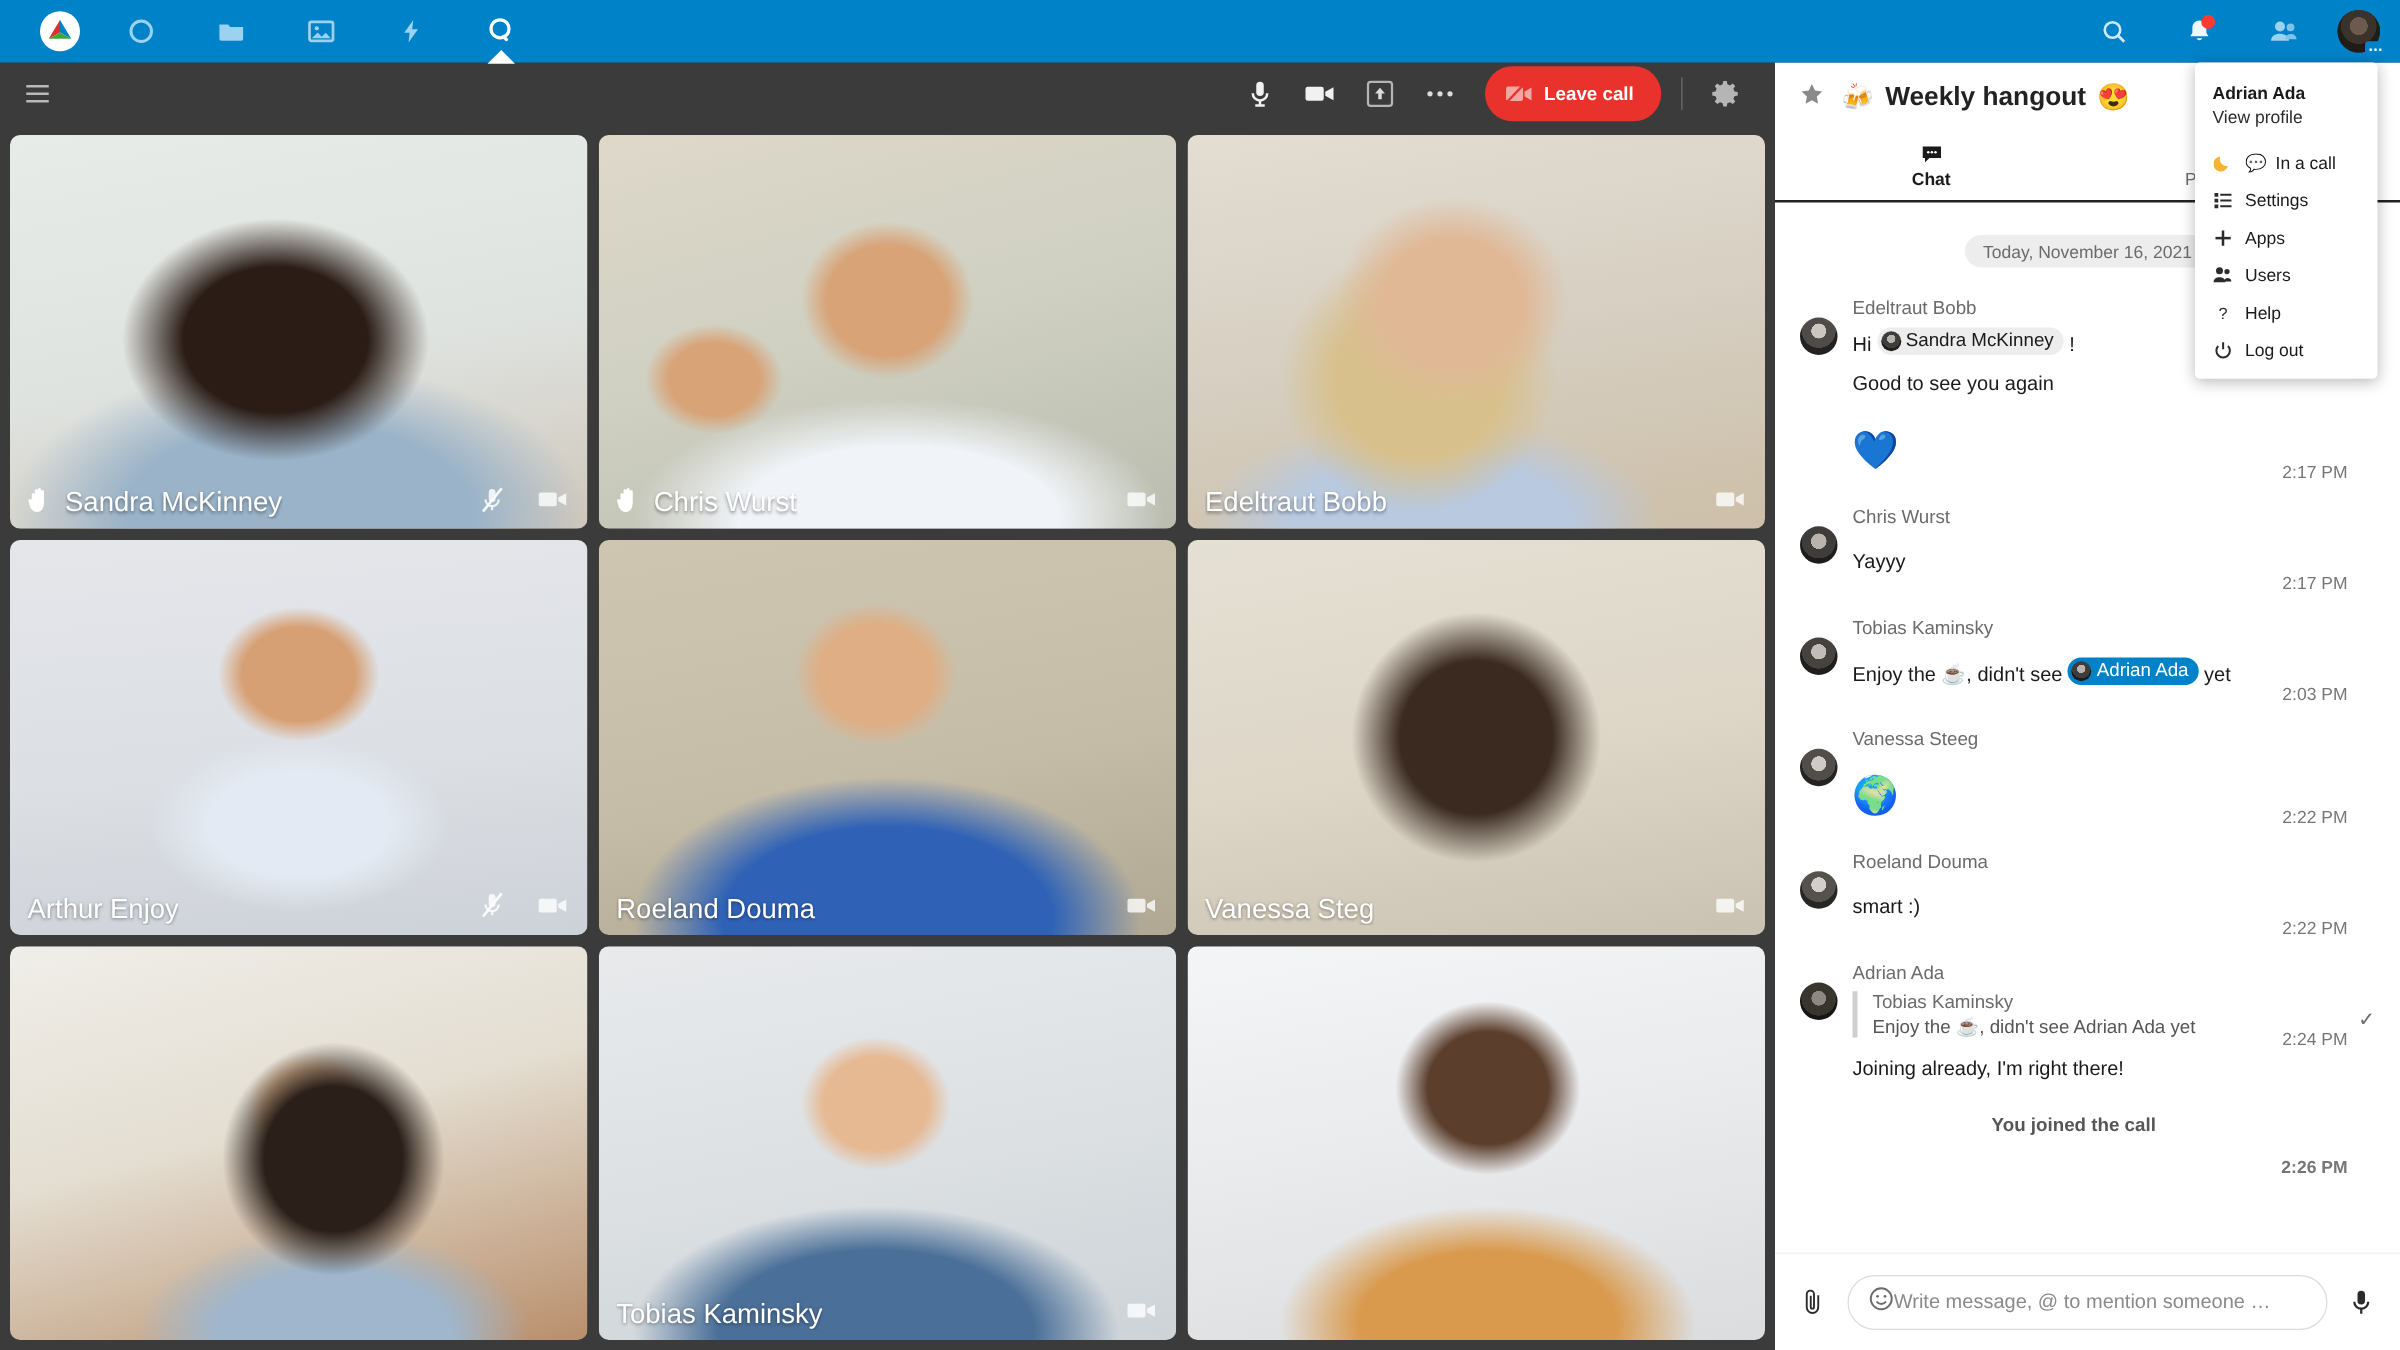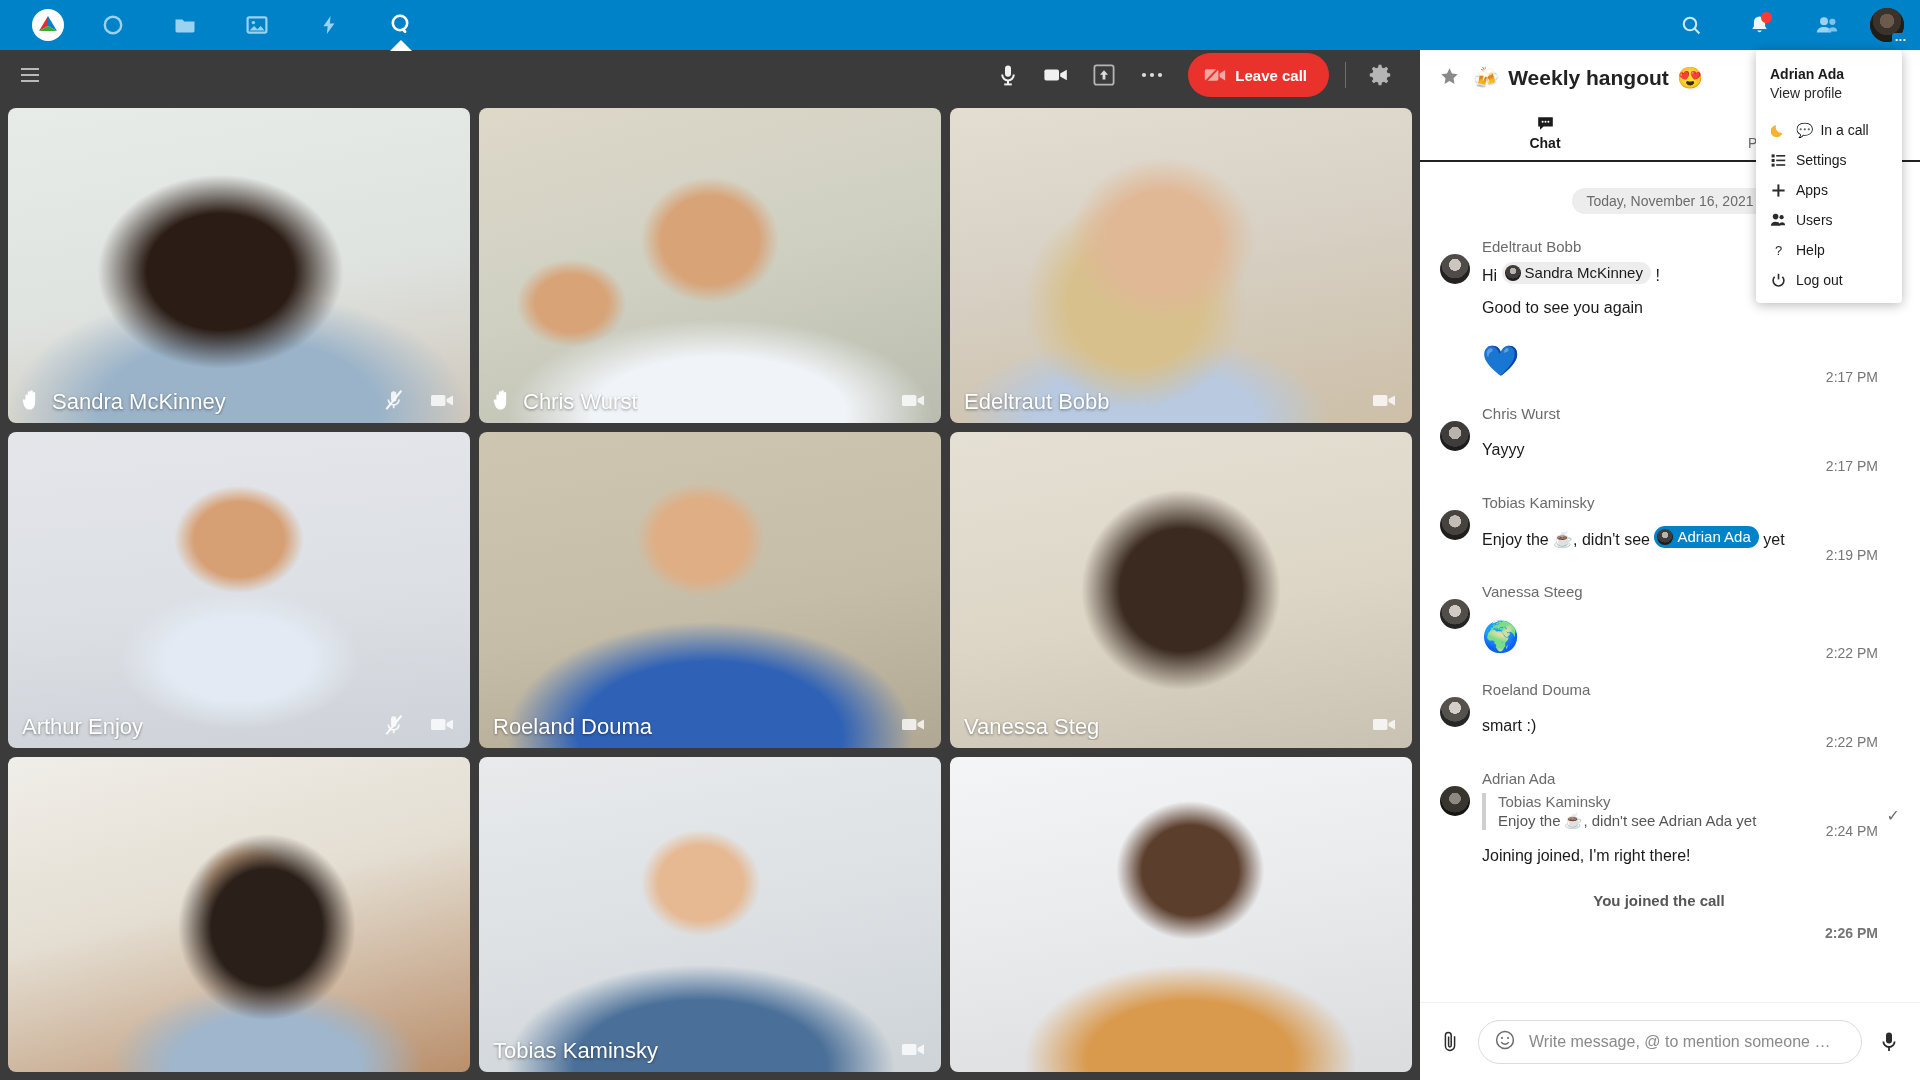--- a/index.html
+++ b/index.html
@@ -266,21 +266,21 @@
   .sb-input-row {
     flex: 0 0 auto; height: 78px;
     display: flex; align-items: center;
     padding: 0 18px; gap: 14px;
     border-top: 1px solid #f0f0f0;
   }
   .clip-btn { width: 26px; display:flex; align-items:center; justify-content:center; cursor:pointer; }
   .input-wrap {
     flex: 1 1 auto; height: 44px;
     border: 1px solid #dcdcdc; border-radius: 22px;
-    display: flex; align-items: center; padding: 0 16px; gap: 14px;
+    display: flex; align-items: center; padding: 0 16px; 
     background: #fff;
   }
   .input-wrap input {
     flex: 1 1 auto; border: none; outline: none;
     font-size: 16px; color: #1a1a1a; background: transparent;
     font-family: "Liberation Sans", sans-serif;
   }
   .input-wrap input::placeholder { color: #8a8a8a; }
   .mic-btn { width: 26px; display:flex; align-items:center; justify-content:center; cursor:pointer; }
 
@@ -634,21 +634,21 @@
         </div>
         <div class="msg">
           <div class="msg-av a3"></div>
           <div class="msg-body">
             <div class="msg-author">Tobias Kaminsky</div>
             <div class="msg-line">
               <div class="msg-text"><span>Enjoy the ☕, didn't see </span><span class="mention self">
                   <span class="mav"></span>
                   <span>Adrian Ada</span>
                 </span><span>&nbsp;yet</span></div>
-              <span class="msg-time">2:19 PM</span>
+              <span class="msg-time">2:03 PM</span>
               <span class="msg-check"></span>
             </div>
           </div>
         </div>
         <div class="msg">
           <div class="msg-av a4"></div>
           <div class="msg-body">
             <div class="msg-author">Vanessa Steeg</div>
             <div class="msg-line emoji-row">
               <div class="msg-text"><span class="emoji-big">🌍</span></div>
@@ -674,21 +674,21 @@
             <div class="msg-author">Adrian Ada</div>
             <div class="msg-line">
               <div class="quote" style="flex: 1 1 auto;">
                 <div class="quote-author">Tobias Kaminsky</div>
                 <div class="quote-text">Enjoy the ☕, didn't see Adrian Ada  yet</div>
               </div>
               <span class="msg-time">2:24 PM</span>
               <span class="msg-check" style="color: rgb(107, 107, 107);">✓</span>
             </div>
             <div class="msg-line">
-              <div class="msg-text">Joining joined, I'm right there!</div>
+              <div class="msg-text">Joining already, I'm right there!</div>
               <span class="msg-time"></span>
               <span class="msg-check"></span>
             </div>
           </div>
         </div>
       </div>
     <div class="sys-msg">
       <span class="sys-text">You joined the call</span>
       <span class="msg-time">2:26 PM</span>
       <span class="msg-check"></span>

